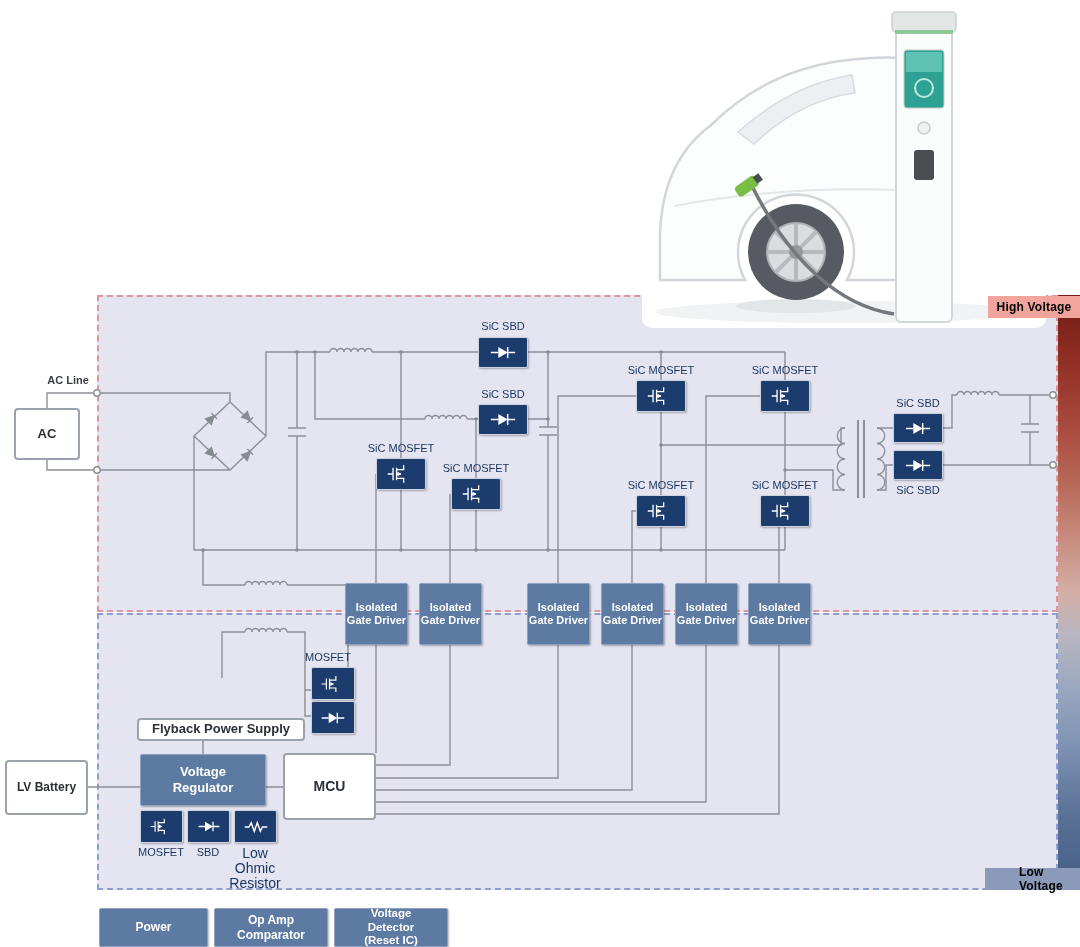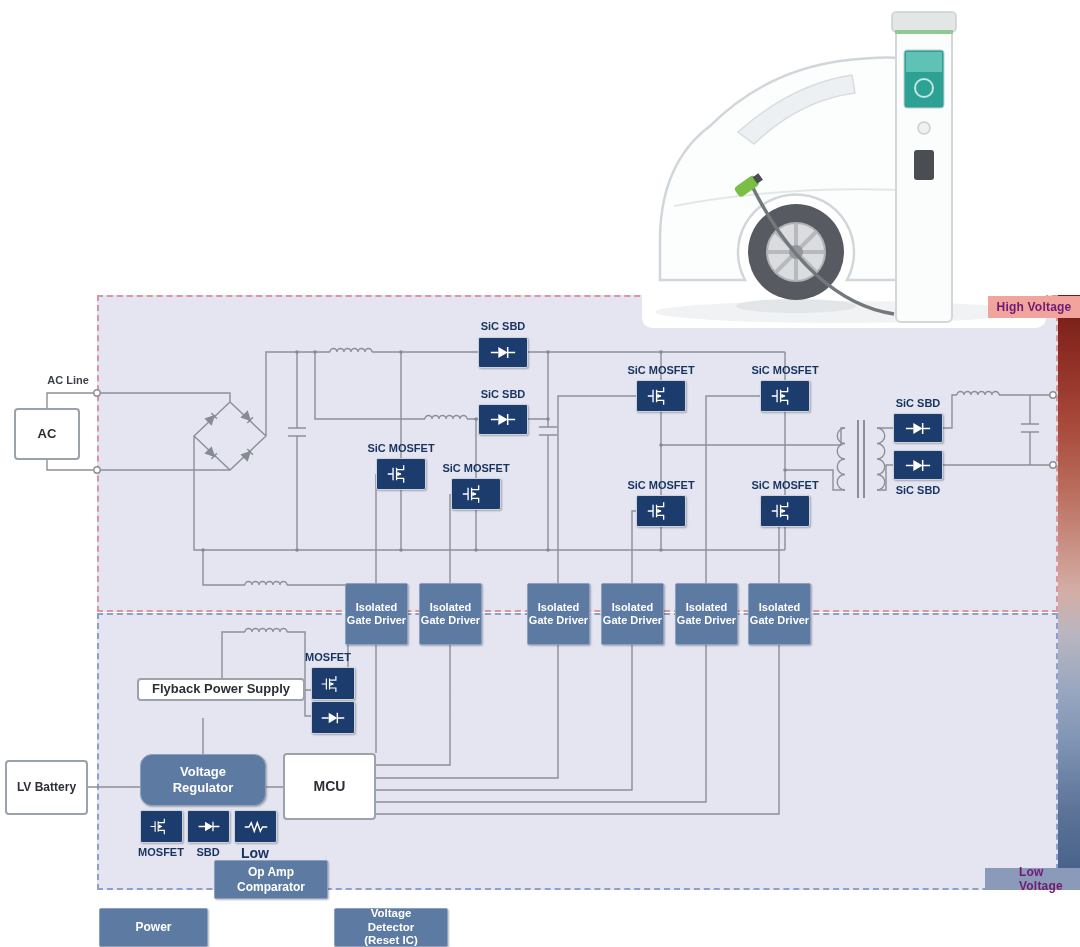--- a/index.html
+++ b/index.html
@@ -12,21 +12,21 @@
   #hv-region { left:97px; top:295px; width:961px; height:317px; border:2px dashed #dd96a0; }
   #lv-region { left:97px; top:613px; width:961px; height:277px; border:2px dashed #8d9fd0; }
   #gradient-bar {
     position:absolute; left:1058px; top:295px; width:22px; height:595px;
     background:linear-gradient(180deg,
       #6f1b15 0%, #8e2d23 10%, #a84a3c 22%, #b86a59 32%, #cb9488 43%,
       #d3aea6 50%, #b9b6c0 57%, #9aa7c0 66%, #8095b5 75%, #5e7499 86%, #415d85 100%);
   }
   svg.layer { position:absolute; left:0; top:0; }
   .badge {
-    position:absolute; color:#701a75; font-weight:bold; font-size:12px;
+    position:absolute; color:#000000; font-weight:bold; font-size:12px;
     display:flex; align-items:center; justify-content:center; letter-spacing:.2px;
   }
   #hv-badge { left:988px; top:296px; width:92px; height:22px; background:#f0a49c; }
   #lv-badge { left:985px; top:868px; width:95px; height:22px; background:#8b9ab8;padding-left:34px; }
   .navy-box {
     position:absolute; background:#1d3c6e; border:1px solid #cdd3dc; border-radius:2px;
     display:flex; align-items:center; justify-content:center;
     box-shadow:1px 1px 2px rgba(0,0,0,.28);
   }
   .steel-box {
@@ -34,30 +34,30 @@
     color:#ffffff; font-weight:bold; font-size:11px; line-height:1.2;
     display:flex; align-items:center; justify-content:center; text-align:center;
     box-shadow:1px 1px 2px rgba(0,0,0,.28);
   }
   .white-box {
     position:absolute; background:#ffffff; border:2px solid #9aa2ab; border-radius:4px;
     display:flex; align-items:center; justify-content:center; text-align:center;
     font-weight:bold; color:#2b2f36; font-size:12px; line-height:1.25;
   }
   .chip-label {
-    position:absolute; transform:translateX(-50%); font-weight:bold; font-size:11px;
+    position:absolute; transform:translateX(-50%); font-weight:normal; font-size:11px;
     color:#17335f; white-space:nowrap; text-align:center;
   }
   .chip-label.wrap { white-space:normal; width:56px; line-height:1.08; font-size:14px; }
   #ac-line-label {
     position:absolute; transform:translateX(-50%); font-size:11px; color:#3b3f46;
     white-space:nowrap;
     font-weight:bold;
   }
-  #voltage-regulator { font-size:13px; padding:16px 26px;border-radius:12px; }
+  #voltage-regulator { font-size:13px; padding:16px 26px; }
   #mcu-box { font-size:14px; }
   #flyback-box { font-size:13px; }
   #lv-battery-box { padding:0 0; }
   #ac-box { font-size:13px; }
   #memory-box, #opamp-box { font-size:12px; padding:0 12px; }
   #vdet-box { font-size:11.5px; padding:0 20px; }
 </style>
 </head>
 <body>
 
@@ -264,26 +264,26 @@
 
 <div class="steel-box" style="left:345px;top:583px;width:63px;height:62px">Isolated Gate Driver</div>
 <div class="steel-box" style="left:419px;top:583px;width:63px;height:62px">Isolated Gate Driver</div>
 <div class="steel-box" style="left:527px;top:583px;width:63px;height:62px">Isolated Gate Driver</div>
 <div class="steel-box" style="left:601px;top:583px;width:63px;height:62px">Isolated Gate Driver</div>
 <div class="steel-box" style="left:675px;top:583px;width:63px;height:62px">Isolated Gate Driver</div>
 <div class="steel-box" style="left:748px;top:583px;width:63px;height:62px">Isolated Gate Driver</div>
 
 <div class="white-box" id="ac-box" style="left:14px;top:408px;width:66px;height:52px">AC</div>
 <div class="white-box" id="lv-battery-box" style="left:5px;top:760px;width:83px;height:55px">LV Battery</div>
-<div class="white-box" id="flyback-box" style="left:137px;top:678px;width:168px;height:23px">Flyback Power Supply</div>
+<div class="white-box" id="flyback-box" style="left:137px;top:718px;width:168px;height:23px">Flyback Power Supply</div>
 <div class="white-box" id="mcu-box" style="left:283px;top:753px;width:93px;height:67px">MCU</div>
 
 <div class="steel-box" id="voltage-regulator" style="left:140px;top:754px;width:126px;height:52px">Voltage Regulator</div>
 <div class="steel-box" id="memory-box" style="left:99px;top:908px;width:109px;height:39px">Power</div>
-<div class="steel-box" id="opamp-box" style="left:214px;top:860px;width:114px;height:39px">Op Amp Comparator</div>
+<div class="steel-box" id="opamp-box" style="left:214px;top:908px;width:114px;height:39px">Op Amp Comparator</div>
 <div class="steel-box" id="vdet-box" style="left:334px;top:908px;width:114px;height:39px">Voltage Detector (Reset IC)</div>
 
 <svg class="layer" style="left:640px;top:0" width="440" height="335" viewBox="0 0 440 335">
   <rect x="2" y="0" width="404" height="328" rx="10" fill="#ffffff"></rect>
   <ellipse cx="200" cy="312" rx="185" ry="11" fill="#f0f2f4"></ellipse>
   <g>
     <ellipse cx="156" cy="306" rx="60" ry="7" fill="#e3e6e9"></ellipse>
     <path d="M20 280 L20 235 Q22 162 70 126 Q124 72 200 61 Q236 56 262 58 L262 280 L207 280 A58 58 0 1 0 105 280 Z" fill="#fcfdfd" stroke="#d2d6da" stroke-width="2.5"></path>
     <path d="M98 132 Q152 84 212 75 L215 93 Q160 100 114 144 Z" fill="#edf0f3" stroke="#d8dcdf" stroke-width="1.5"></path>
     <path d="M34 206 Q140 186 258 190" fill="none" stroke="#e4e7ea" stroke-width="2"></path>

